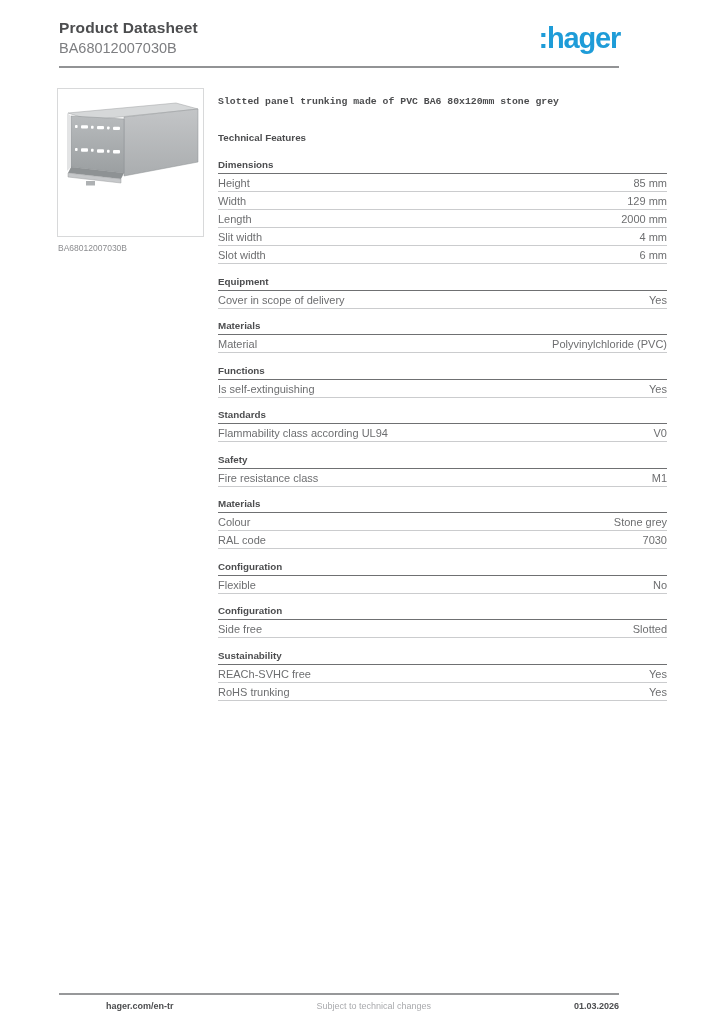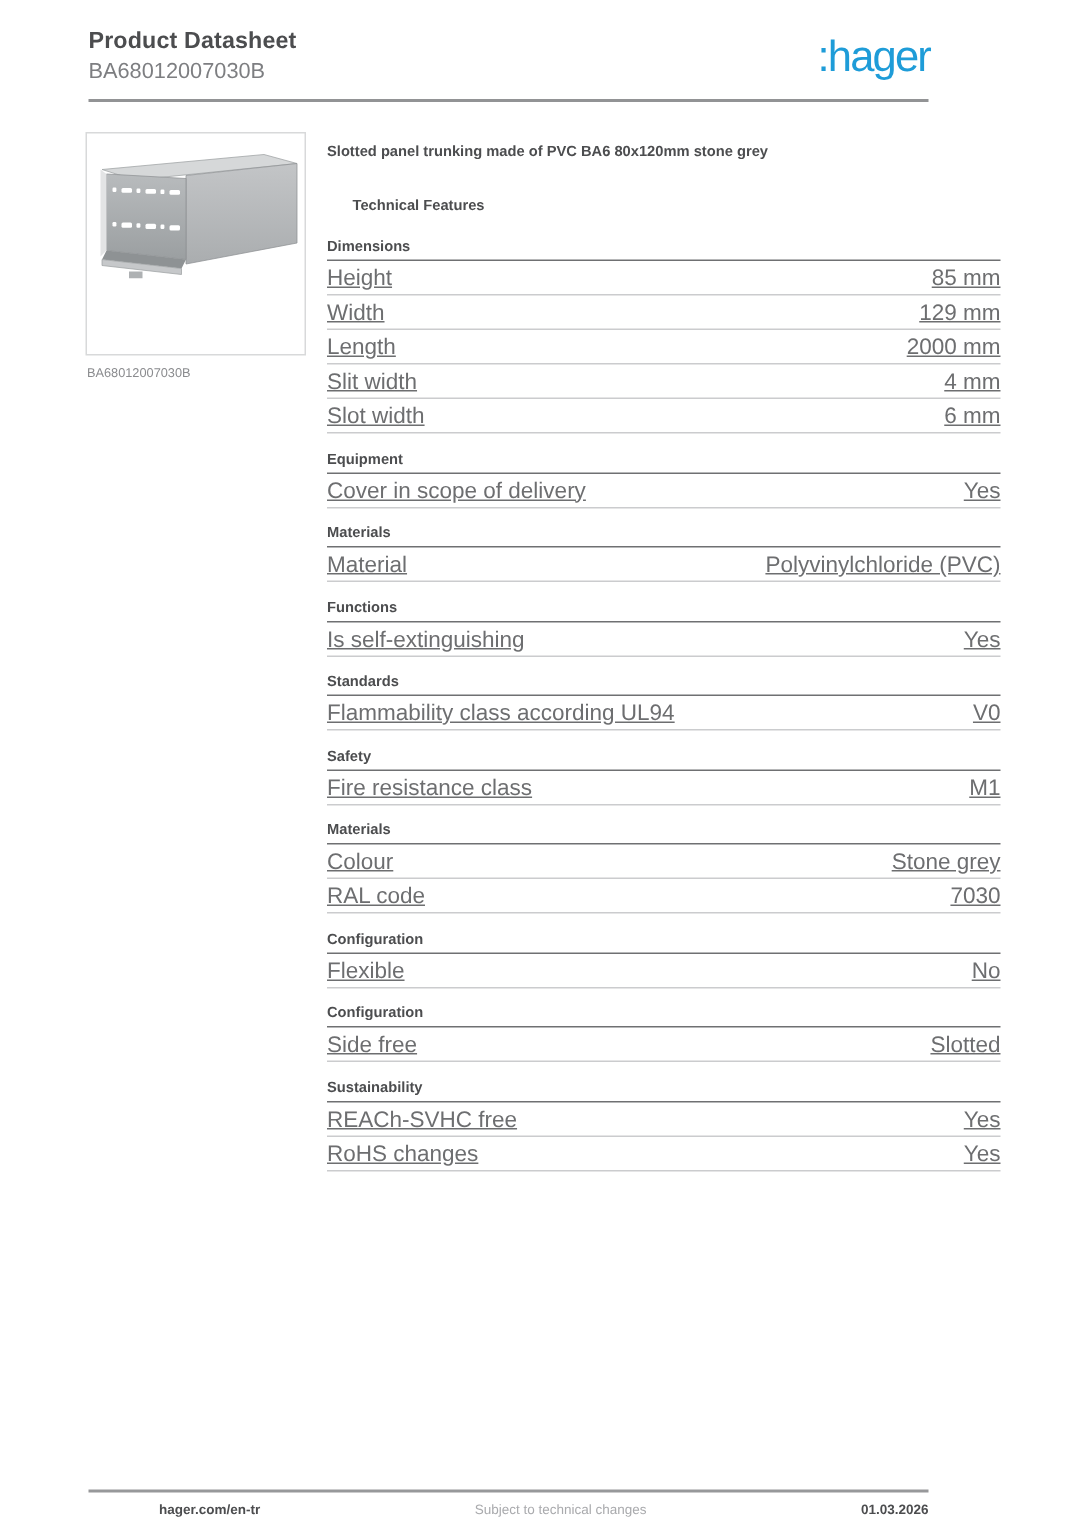--- a/index.html
+++ b/index.html
@@ -7,44 +7,44 @@
     position:relative; width:676px; height:1024px; background:#ffffff;
     font-family:"Liberation Sans", sans-serif; overflow:hidden;
     color:#4c4d4f;
   }
   
   .header-block { position:absolute; left:59px; top:19px; }
   .page-title { font-size:15.5px; font-weight:bold; color:#4c4d4f; letter-spacing:0.1px; }
   .product-ref { font-size:14.5px; font-weight:normal; color:#7d7e81; margin-top:3px; }
   .logo {
     position:absolute; right:56px; top:22px;
-    font-size:29px; font-weight:normal; letter-spacing:-1.2px;margin-left:10px;
+    font-size:29px; font-weight:bold; letter-spacing:-1.2px;margin-left:10px;
   }
   .header-rule { position:absolute; left:59px; right:57px; top:66px; height:2px; background:#929395; }
   
   .imgbox {
     position:absolute; left:57px; top:88px; width:147px; height:149px;
     border:1px solid #d8d9da; box-sizing:border-box; background:#fff;
   }
   .imgbox svg { display:block; width:100%; height:100%; }
   .img-caption { position:absolute; left:58px; top:243px; font-size:8.5px; color:#8b8c8f; }
   
   .specs-col { position:absolute; left:218px; top:96px; width:449px; }
-  .product-title { font-size:9.8px; font-weight:bold; color:#4c4d4f; }
-  .tf-heading { font-size:9.8px; font-weight:bold; color:#4c4d4f; margin-top:25px;margin-left:17px; }
+  .product-title { font-size:9.8px; font-weight:bold; color:#4c4d4f;font-family:Liberation Mono, monospace; }
+  .tf-heading { font-size:9.8px; font-weight:bold; color:#4c4d4f; margin-top:25px; }
   .sections { margin-top:14px; }
   .section { margin-bottom:9.5px; }
   .section-title {
     font-size:9.8px; font-weight:bold; color:#4c4d4f;
     padding:2px 0 3px; border-bottom:1.5px solid #6f7072;
   }
   .spec-row {
     display:flex; justify-content:space-between; align-items:baseline;
     padding:3px 0 2px; border-bottom:1px solid #cbccce;
-    font-size:15px; color:#6d6e70;text-decoration:underline;
+    font-size:11px; color:#6d6e70;
   }
   .spec-label { text-align:left; }
   .spec-value { text-align:left; }
   
   .footer-rule { position:absolute; left:59px; right:57px; top:993px; height:1.5px; background:#97989a; }
   .footer-row {
     position:absolute; left:59px; right:57px; top:1001px;
     display:flex; justify-content:space-between; align-items:baseline;
     font-size:9px;
     padding-left:47px;
@@ -229,21 +229,21 @@
 
   <div class="section">
     <div class="section-title">Sustainability</div>
     <div>
   <div class="spec-row">
     <span class="spec-label">REACh-SVHC free</span>
     <span class="spec-value">Yes</span>
   </div>
 
   <div class="spec-row">
-    <span class="spec-label">RoHS changes</span>
+    <span class="spec-label">RoHS trunking</span>
     <span class="spec-value">Yes</span>
   </div>
 </div>
   </div>
 </div>
   </div>
 
   <div class="footer-rule"></div>
   <div class="footer-row">
     <span class="footer-left">hager.com/en-tr</span>

